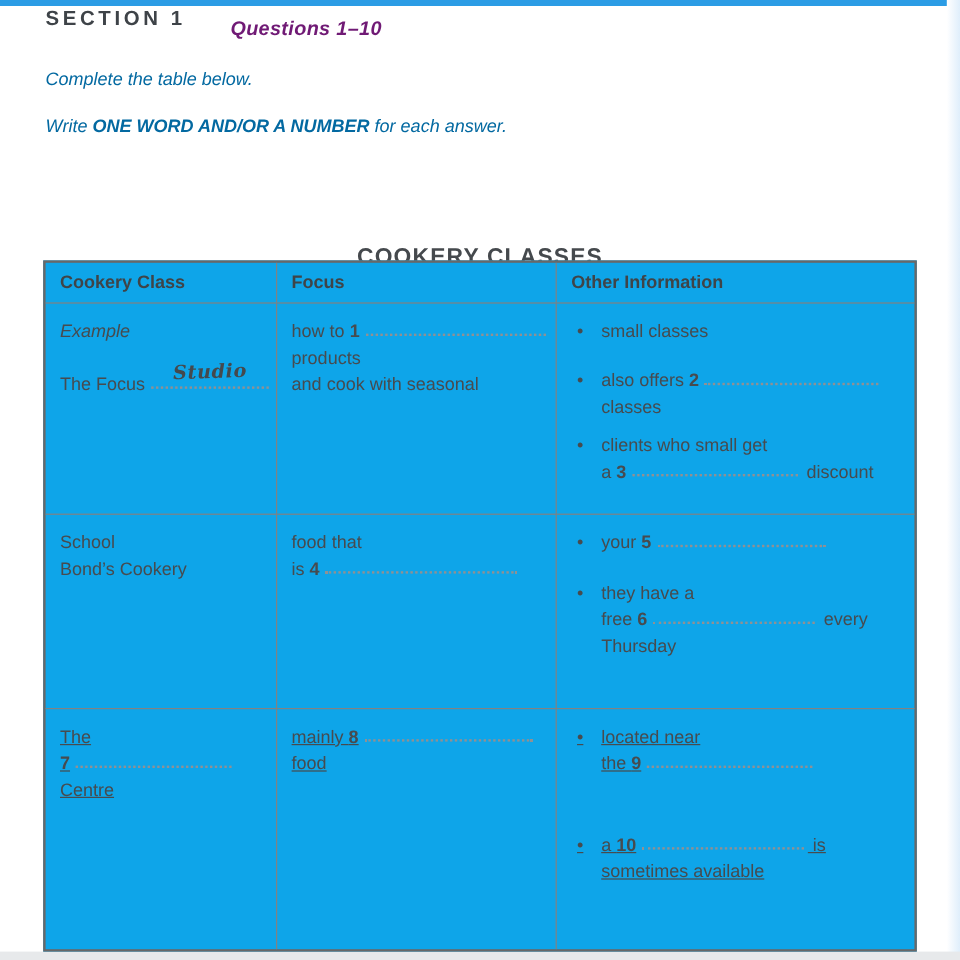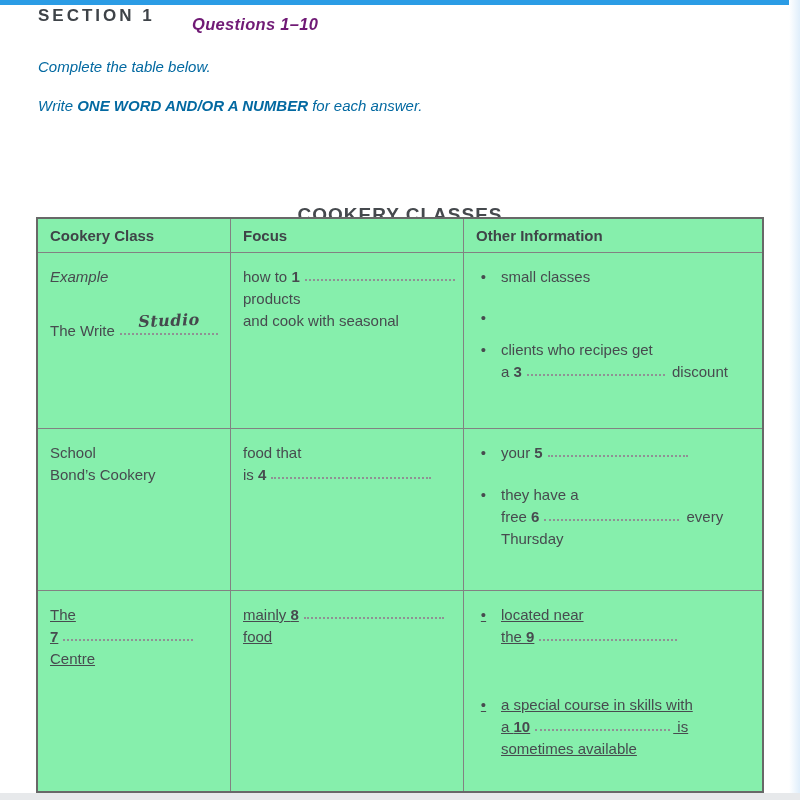--- a/index.html
+++ b/index.html
@@ -18,32 +18,32 @@
   .instr1{top:58px;}
   .instr2{top:97px;}
   .instr2 .b{font-weight:bold;text-align:right;}
   
   .table-title{left:36px;top:172px;width:728px;text-align:center;font-size:19px;
        font-weight:bold;letter-spacing:1px;color:#45494d;margin-top:32px;}
   
   .table{left:36px;top:217px;width:728px;height:576px;border:2px solid #686868;
        box-sizing:border-box;display:grid;
        grid-template-columns:193px 233px 1fr;
-       grid-template-rows:34px 176px 162px 1fr;background:#86efac;}
+       grid-template-rows:34px 176px 162px 1fr;background:#0ea5e9;}
   .cell{border-right:1px solid #828282;border-bottom:1px solid #828282;
        box-sizing:border-box;overflow:hidden;}
   .cell.last-col{border-right:none;}
   .cell.last-row{border-bottom:none;text-decoration:underline;}
   .hcell{display:flex;align-items:center;padding-left:12px;font-size:15px;font-weight:bold;color:#3f4448;}
   .bcell{padding:13px 8px 0 12px;font-size:15px;}
   .bcell.info{padding-left:2px;padding-right:6px;}
   .line{line-height:22px;white-space:nowrap;}
   .italic{font-style:italic;}
   .num{font-weight:bold;}
-  .mb-gap{margin-bottom:32px;}
+  .mb-gap{margin-bottom:22px;}
   
   .dots{display:inline-block;border-bottom:2px dotted #8f9194;height:12px;
        margin:0 3px 1px 5px;vertical-align:baseline;position:relative;}
   .handwritten{position:absolute;left:50%;bottom:1px;transform:translateX(-50%) rotate(-2deg);
        font-family:"DejaVu Serif",serif;font-style:italic;font-weight:bold;font-size:16px;
        color:#45494d;letter-spacing:.5px;white-space:nowrap;}
   
   .bullet-item{display:flex;align-items:flex-start;}
   .bullet{flex:0 0 35px;width:35px;text-align:center;line-height:22px;color:#474b4f;}
   .bullet-body{flex:1;}
@@ -66,41 +66,45 @@
   <div class="abs table-title">COOKERY CLASSES</div>
 
   <div class="abs table">
 
     <div class="cell hcell">Cookery Class</div>
     <div class="cell hcell">Focus</div>
     <div class="cell hcell last-col">Other Information</div>
 
     <div class="cell bcell">
       <div class="line italic mb-gap">Example</div>
-      <div class="line"><span>The Write</span><span class="dots" style="width:98px;"><span class="handwritten">Studio</span></span></div>
+      <div class="line"><span>The Focus</span><span class="dots" style="width:98px;"><span class="handwritten">Studio</span></span></div>
     </div>
     <div class="cell bcell">
       <div class="line"><span>how to </span><span class="num">1</span><span class="dots" style="width:150px;"></span></div>
       <div class="line">products</div>
       <div class="line">and cook with seasonal</div>
     </div>
     <div class="cell bcell info last-col">
       <div class="bullet-item">
         <span class="bullet">•</span>
         <div class="bullet-body">
             <div class="line">small classes</div>
           </div>
       </div>
       <div class="bullet-item mt19">
         <span class="bullet">•</span>
+        <div class="bullet-body">
+          <div class="line"><span>also offers </span><span class="num">2</span><span class="dots" style="width:145px;"></span></div>
+          <div class="line">classes</div>
+        </div>
       </div>
       <div class="bullet-item mt10">
         <span class="bullet">•</span>
         <div class="bullet-body">
-          <div class="line">clients who recipes get</div>
+          <div class="line">clients who small get</div>
           <div class="line"><span>a </span><span class="num">3</span><span class="dots" style="width:138px;"></span><span> discount</span></div>
         </div>
       </div>
     </div>
 
     <div class="cell bcell">
       <div class="line">School</div>
       <div class="line">Bond’s Cookery</div>
     </div>
     <div class="cell bcell">
@@ -137,20 +141,19 @@
       <div class="bullet-item">
         <span class="bullet">•</span>
         <div class="bullet-body">
           <div class="line">located near</div>
           <div class="line"><span>the </span><span class="num">9</span><span class="dots" style="width:138px;"></span></div>
         </div>
       </div>
       <div class="bullet-item mt46">
         <span class="bullet">•</span>
         <div class="bullet-body">
-          <div class="line">a special course in skills with</div>
           <div class="line"><span>a </span><span class="num">10</span><span class="dots" style="width:135px;"></span><span> is</span></div>
           <div class="line">sometimes available</div>
         </div>
       </div>
     </div>
   </div>
 </div>
 
 </body></html>

